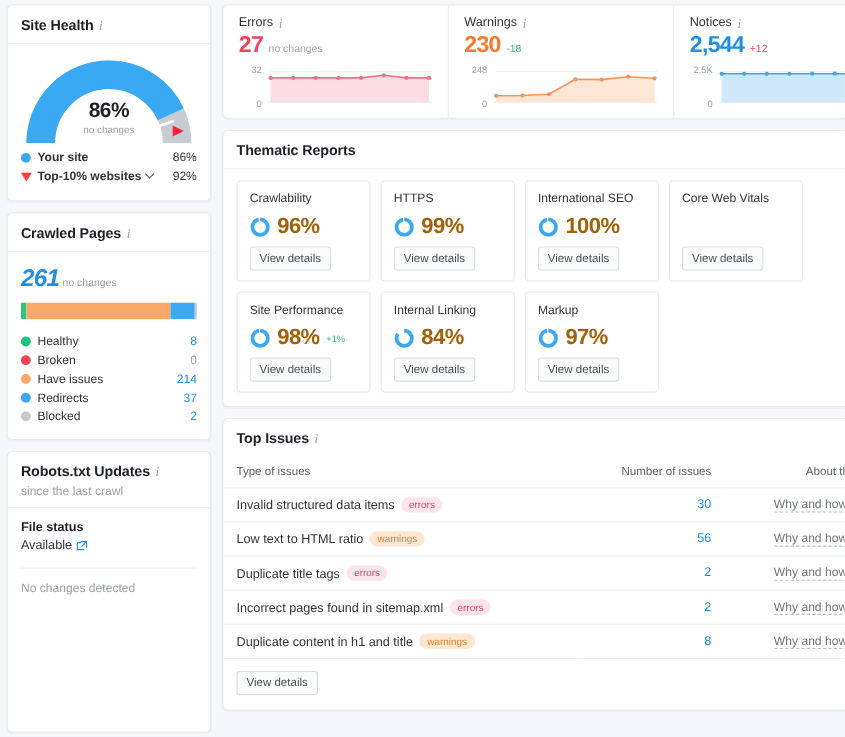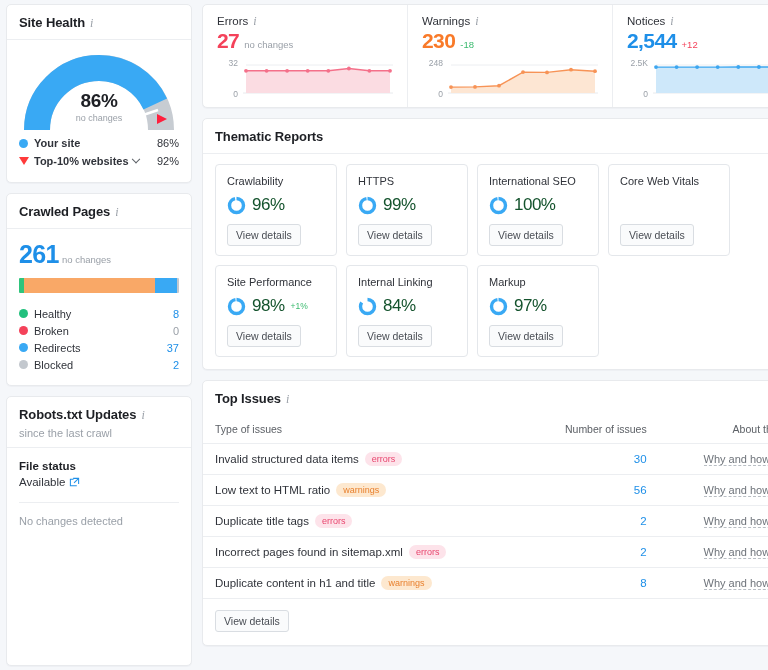--- a/index.html
+++ b/index.html
@@ -69,21 +69,21 @@
   .chev {
     display: inline-block; margin-left: 4px;
     width: 6px; height: 6px;
     border-right: 1.6px solid #5c6066; border-bottom: 1.6px solid #5c6066;
     transform: rotate(45deg) translate(-2px,-2px);
     cursor: pointer;
   }
 
   
   .cp-body { padding: 11px 12px 12px 12px; }
-  .cp-num { font-size: 25px; font-weight: bold; color: #1e8fe8; letter-spacing:-0.6px; }
+  .cp-num { font-size: 22px; font-weight: bold; color: #1e8fe8; letter-spacing:-0.6px;font-style:italic; }
   .cp-num-sub { font-size: 9.5px; color: #9aa0a8; margin-left: 3px; }
   .stack-bar { display: flex; height: 15px; margin: 9px 0 12px 0; border-radius: 1px; overflow: hidden; }
   .cp-row { display: flex; align-items: center; font-size: 11px; padding: 2.5px 0; }
   .cp-row .lbl { color: #30333a; }
   .cp-row .val { margin-left: auto; font-size: 11px; }
   .cp-row .val.link { color: #1e8fe8; }
   .cp-row .val.zero { color: #9aa0a8; }
 
   
   .rb-head { padding: 10px 12px 8px 12px; border-bottom: 1px solid #eceef1; }
@@ -119,21 +119,21 @@
   .th-body { padding: 10px 10px 12px 12px; display: flex; flex-wrap: wrap; gap: 9px; }
   .th-card {
     width: 122px; height: 92px;
     border: 1px solid #e4e7eb; border-radius: 4px;
     padding: 10px 10px 9px 11px;
     display: flex; flex-direction: column;
     background: #fff;
   }
   .th-name { font-size: 11px; color: #30333a; }
   .th-valrow { display: flex; align-items: center; gap: 6px; margin-top: 8px; }
-  .th-val { font-size: 17px; font-weight: normal; color: #14532d; letter-spacing: -0.5px; }
+  .th-val { font-size: 20px; font-weight: bold; color: #a16207; letter-spacing: -0.5px; }
   .th-delta { font-size: 8.5px; color: #3aba6e; }
   .btn {
     display: inline-block;
     border: 1px solid #d9dde2; border-radius: 3px;
     background: #fafbfc;
     font-size: 10.5px; color: #4a4e55;
     padding: 4px 8px;
     cursor: pointer;
     font-family: "Liberation Sans", sans-serif;
     align-self: flex-start;
@@ -230,20 +230,25 @@
         <div id="cp-rows">
             <div class="cp-row">
               <span class="dot" style="background:#22c07d"></span>
               <span class="lbl">Healthy</span>
               <span class="val link">8</span>
             </div>
             <div class="cp-row">
               <span class="dot" style="background:#f4425a"></span>
               <span class="lbl">Broken</span>
               <span class="val zero">0</span>
+            </div>
+            <div class="cp-row">
+              <span class="dot" style="background:#f9a867"></span>
+              <span class="lbl">Have issues</span>
+              <span class="val link">214</span>
             </div>
             <div class="cp-row">
               <span class="dot" style="background:#39a9f4"></span>
               <span class="lbl">Redirects</span>
               <span class="val link">37</span>
             </div>
             <div class="cp-row">
               <span class="dot" style="background:#c3c8ce"></span>
               <span class="lbl">Blocked</span>
               <span class="val link">2</span>

